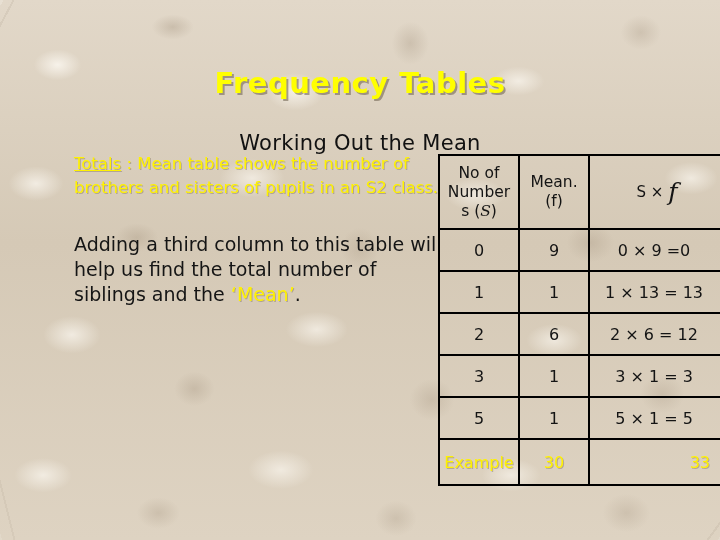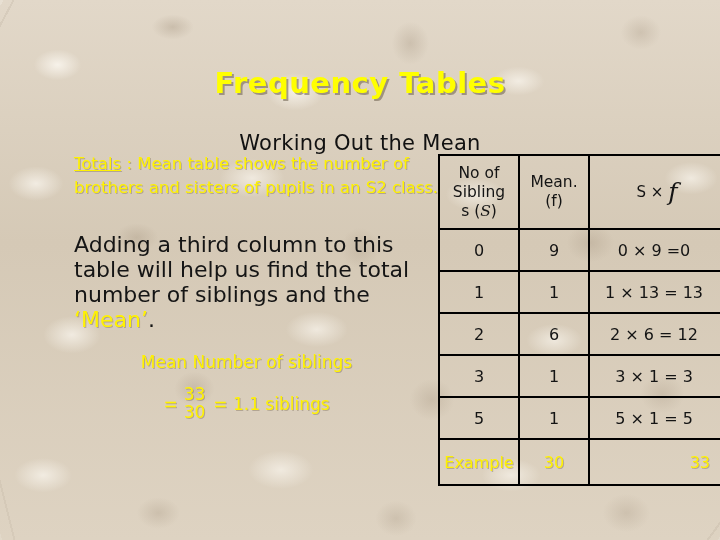--- a/index.html
+++ b/index.html
@@ -89,21 +89,21 @@
     color: #FFF200;
     text-shadow: 1px 1px 0 rgba(120,106,86,.40);
   }
   #example-text .u { text-decoration: underline; }
 
   #adding-text {
     position: absolute;
     left: 74px; top: 232px;
     width: 368px;
     font-family: "DejaVu Sans", sans-serif;
-    font-size: 22px;
+    font-size: 19px;
     line-height: 25px;
     color: #151515;
   }
   #adding-text .mean-word {
     color: #FFF200;
     text-shadow: 1px 1px 0 rgba(120,106,86,.40);
   }
 
   
   #mean-block {
@@ -193,43 +193,32 @@
   <div id="subtitle">Working Out the Mean</div>
 
   <div id="example-text">
     <span class="u">Totals</span><span> : </span><span>Mean table shows the number of brothers and sisters of pupils in an S2 class.</span>
   </div>
 
   <div id="adding-text">
     <span>Adding a third column to this table will help us find the total number of siblings and the </span><span class="mean-word">‘Mean’</span><span>.</span>
   </div>
 
-  <div id="mean-block">
-    <div id="mean-heading">Mean Number of siblings</div>
-    <div id="mean-equation">
-      <span class="eq-sign">=</span>
-      <span class="fraction">
-        <span>33</span>
-        <span>30</span>
-      </span>
-      <span class="result">= 1.1 siblings</span>
-    </div>
-  </div>
 
   <table id="freq-table">
     <colgroup>
       <col class="c1">
         <col class="c2">
         <col class="c3">
     </colgroup>
     <thead>
       <tr>
         <th>
           <span>No of</span><br>
-          <span>Sibling</span><br>
+          <span>Number</span><br>
           <span>s (</span><span class="ital-s">S</span><span>)</span>
         </th>
         <th>
           <span>Mean.</span><br>
           <span>(f)</span>
         </th>
         <th class="h-sxf">
           <span>S</span><span> × </span><span class="big-f">f</span>
         </th>
       </tr>

